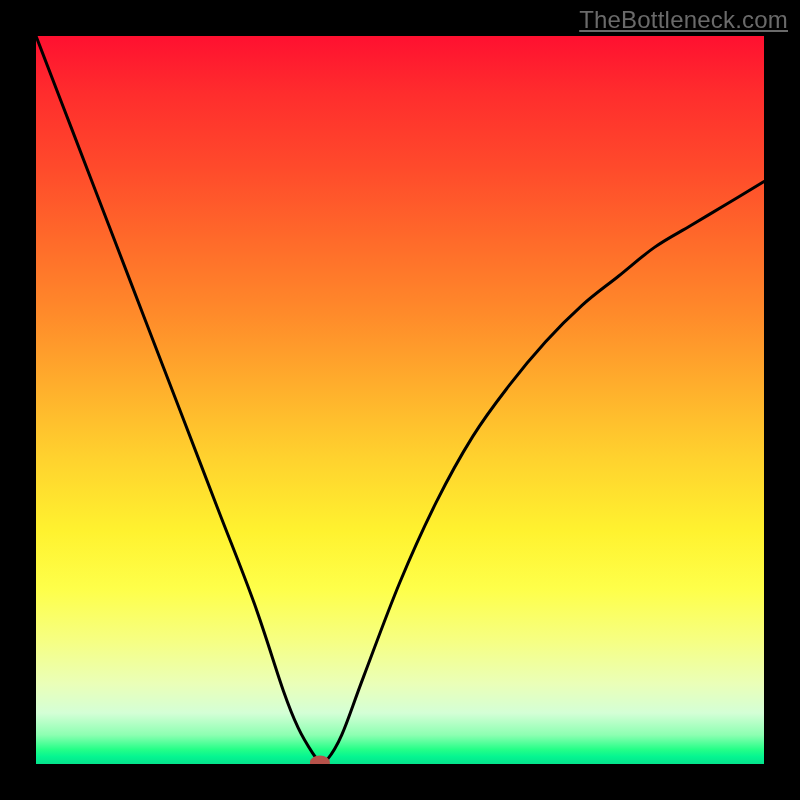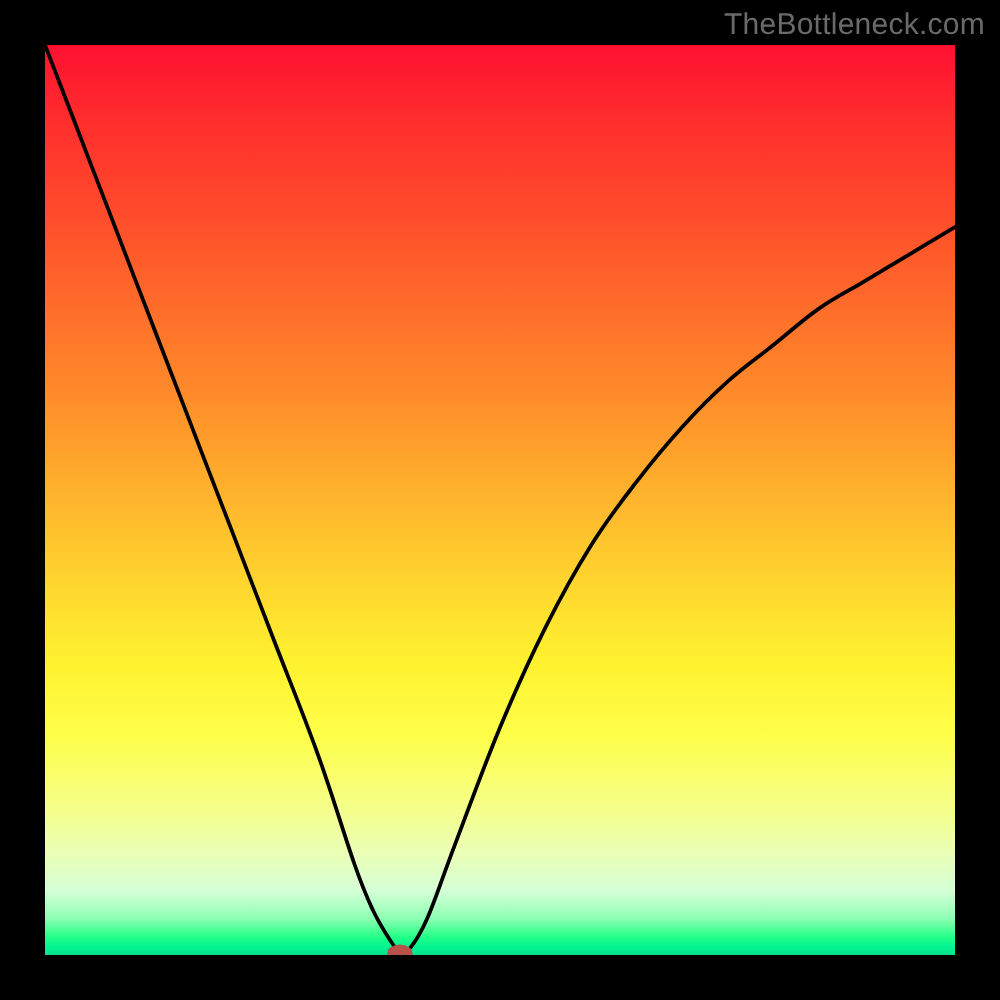--- a/index.html
+++ b/index.html
@@ -52,20 +52,21 @@
   }
   .watermark {
     position: absolute;
     top: 6px;
     right: 12px;
     font-family: Arial, Helvetica, sans-serif;
     font-size: 24px;
     color: #6a6a6a;
     letter-spacing: 0.2px;
     user-select: none;
+    text-decoration: underline;
   }
 </style>
 </head>
 <body>
 
 <div class="frame">
   <div class="plot-area">
     <svg class="curve-svg" viewBox="0 0 728 728" preserveAspectRatio="none">
       <path id="curve" class="curve-path" d="M 0.00 0.00 C 6.55 17.04, 23.30 60.57, 36.40 94.64 C 49.50 128.71, 59.70 155.21, 72.80 189.28 C 85.90 223.35, 96.10 249.85, 109.20 283.92 C 122.30 317.99, 132.50 344.49, 145.60 378.56 C 158.70 412.63, 168.90 439.13, 182.00 473.20 C 195.10 507.27, 206.61 535.08, 218.40 567.84 C 230.19 600.60, 239.66 632.92, 247.52 655.20 C 255.38 677.48, 256.84 680.46, 262.08 691.60 C 267.32 702.74, 272.71 711.05, 276.64 717.08 C 280.57 723.11, 281.30 723.91, 283.92 725.09 C 286.54 726.27, 287.27 728.35, 291.20 723.63 C 295.13 718.91, 299.21 713.82, 305.76 698.88 C 312.31 683.94, 317.12 668.16, 327.60 640.64 C 338.08 613.12, 350.90 577.45, 364.00 546.00 C 377.10 514.55, 387.30 492.13, 400.40 465.92 C 413.50 439.71, 423.70 421.37, 436.80 400.40 C 449.90 379.43, 460.10 366.48, 473.20 349.44 C 486.30 332.40, 496.50 320.17, 509.60 305.76 C 522.70 291.35, 532.90 281.15, 546.00 269.36 C 559.10 257.57, 569.30 250.72, 582.40 240.24 C 595.50 229.76, 605.70 220.29, 618.80 211.12 C 631.90 201.95, 642.10 197.14, 655.20 189.28 C 668.30 181.42, 678.50 175.30, 691.60 167.44 C 704.70 159.58, 721.45 149.53, 728.00 145.60"></path>
       <ellipse id="marker" class="marker" cx="283.92" cy="726.54" rx="10" ry="7" fill="#b7524a"></ellipse>

